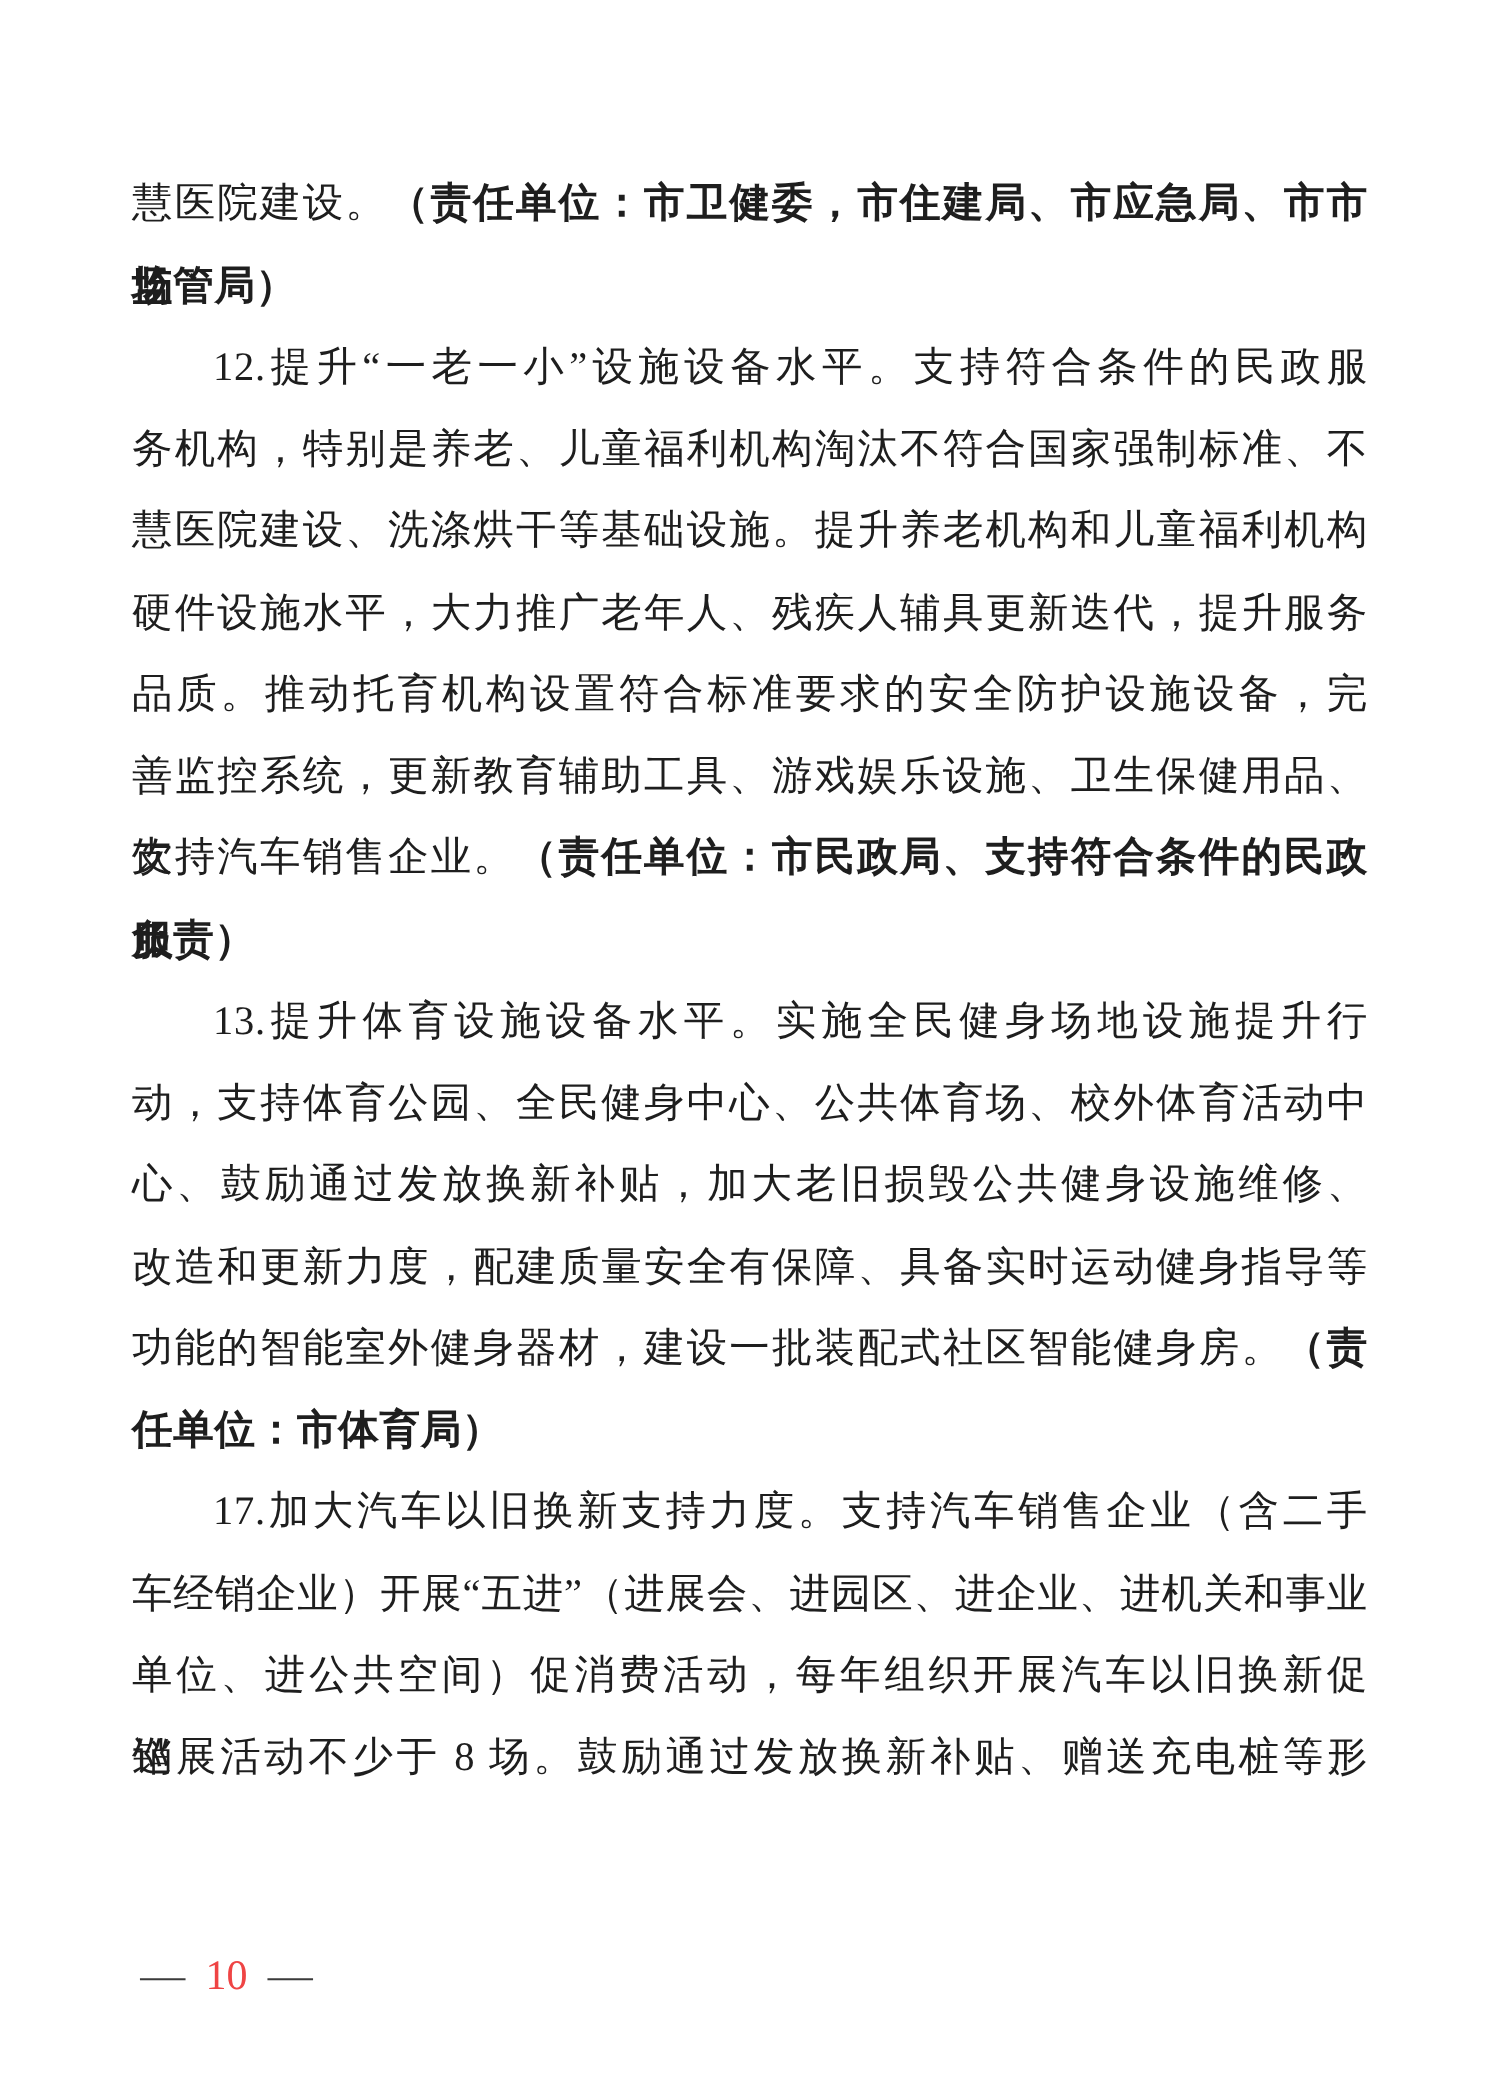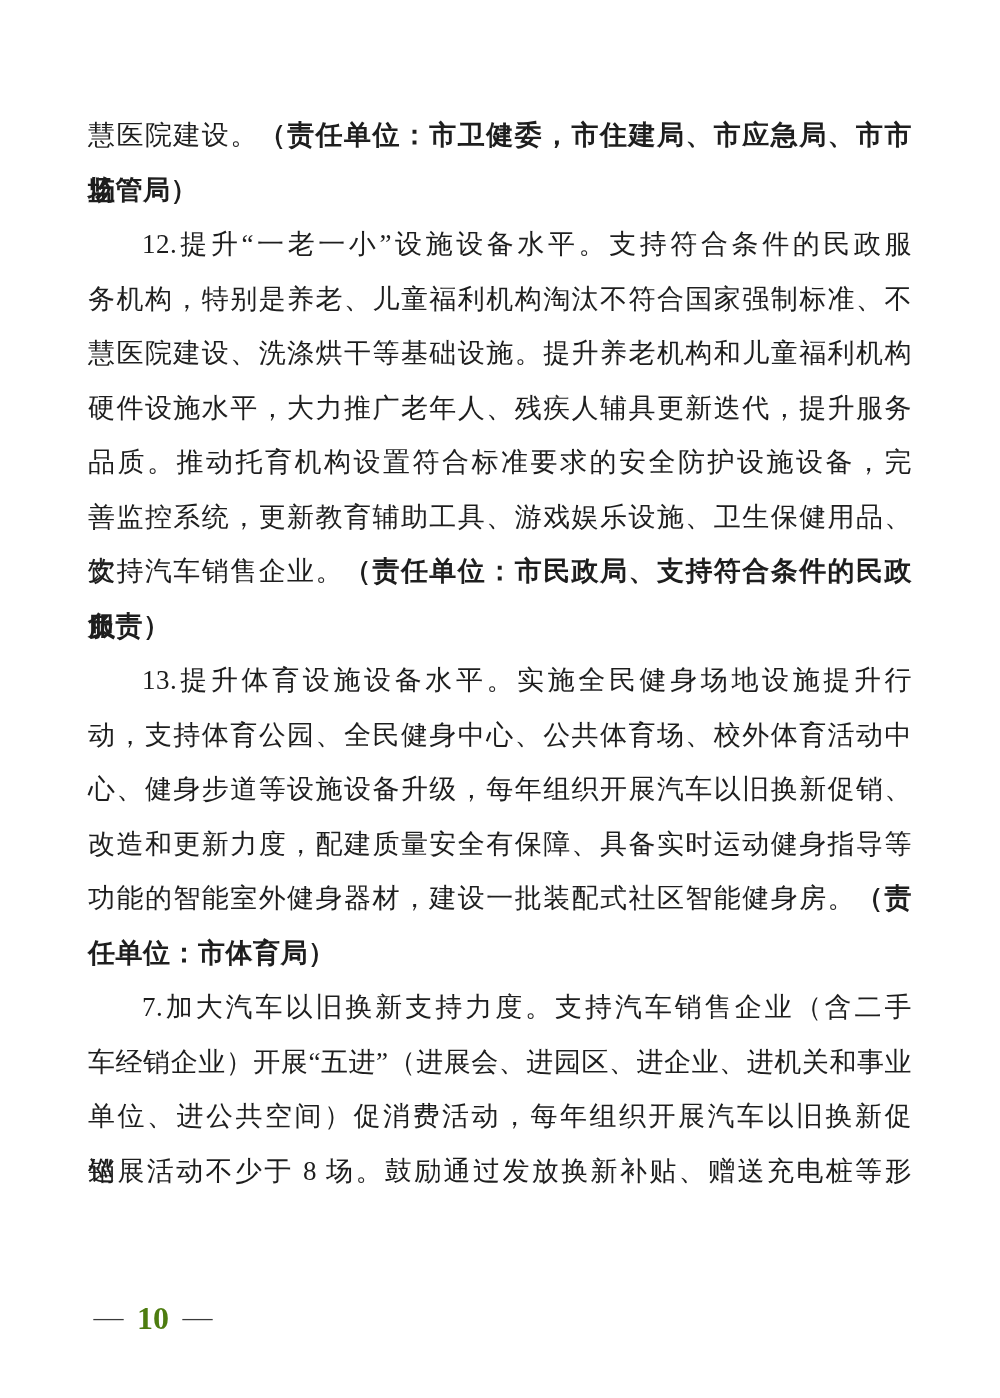--- a/index.html
+++ b/index.html
@@ -51,23 +51,22 @@
     align-items: center;
     font-size: 25px;
     color: #3a3a3a;
   }
   .footer .dash {
     letter-spacing: 0;
     transform: scaleX(1.2);
   }
   .footer .num {
     margin: 0 16px;
-    font-size: 32px;
-    color: #4d7c0f;
-    font-weight: bold;
+    font-size: 28px;
+    color: #ef4444;
   }
 </style>
 </head>
 <body>
 
 <div class="page">
 
   <div class="doc-body">
 
   <div class="line just"><span class="seg">慧医院建设。</span><span class="seg emph">（责任单位：市卫健委，市住建局、市应急局、市市场</span></div>
@@ -75,25 +74,25 @@
       <div class="line indent just"><span class="seg">12.提升“一老一小”设施设备水平。支持符合条件的民政服</span></div>
       <div class="line just"><span class="seg">务机构，特别是养老、儿童福利机构淘汰不符合国家强制标准、不</span></div>
       <div class="line just"><span class="seg">慧医院建设、洗涤烘干等基础设施。提升养老机构和儿童福利机构</span></div>
       <div class="line just"><span class="seg">硬件设施水平，大力推广老年人、残疾人辅具更新迭代，提升服务</span></div>
       <div class="line just"><span class="seg">品质。推动托育机构设置符合标准要求的安全防护设施设备，完</span></div>
       <div class="line just"><span class="seg">善监控系统，更新教育辅助工具、游戏娱乐设施、卫生保健用品、饮</span></div>
       <div class="line just"><span class="seg">支持汽车销售企业。</span><span class="seg emph">（责任单位：市民政局、支持符合条件的民政服</span></div>
       <div class="line"><span class="seg emph">负责）</span></div>
       <div class="line indent just"><span class="seg">13.提升体育设施设备水平。实施全民健身场地设施提升行</span></div>
       <div class="line just"><span class="seg">动，支持体育公园、全民健身中心、公共体育场、校外体育活动中</span></div>
-      <div class="line just"><span class="seg">心、健身步道等设施设备升级，每年组织开展汽车以旧换新促销、</span></div>
+      <div class="line just"><span class="seg">心、鼓励通过发放换新补贴，加大老旧损毁公共健身设施维修、</span></div>
       <div class="line just"><span class="seg">改造和更新力度，配建质量安全有保障、具备实时运动健身指导等</span></div>
       <div class="line just"><span class="seg">功能的智能室外健身器材，建设一批装配式社区智能健身房。</span><span class="seg emph">（责</span></div>
       <div class="line"><span class="seg emph">任单位：市体育局）</span></div>
-      <div class="line indent just"><span class="seg">7.加大汽车以旧换新支持力度。支持汽车销售企业（含二手</span></div>
+      <div class="line indent just"><span class="seg">17.加大汽车以旧换新支持力度。支持汽车销售企业（含二手</span></div>
       <div class="line just"><span class="seg">车经销企业）开展“五进”（进展会、进园区、进企业、进机关和事业</span></div>
       <div class="line just"><span class="seg">单位、进公共空间）促消费活动，每年组织开展汽车以旧换新促销、</span></div>
       <div class="line just"><span class="seg">巡展活动不少于 8 场。鼓励通过发放换新补贴、赠送充电桩等形</span></div>
     </div>
 
   <div class="footer">
     <span class="dash">—</span>
     <span class="num">10</span>
     <span class="dash">—</span>
   </div>

